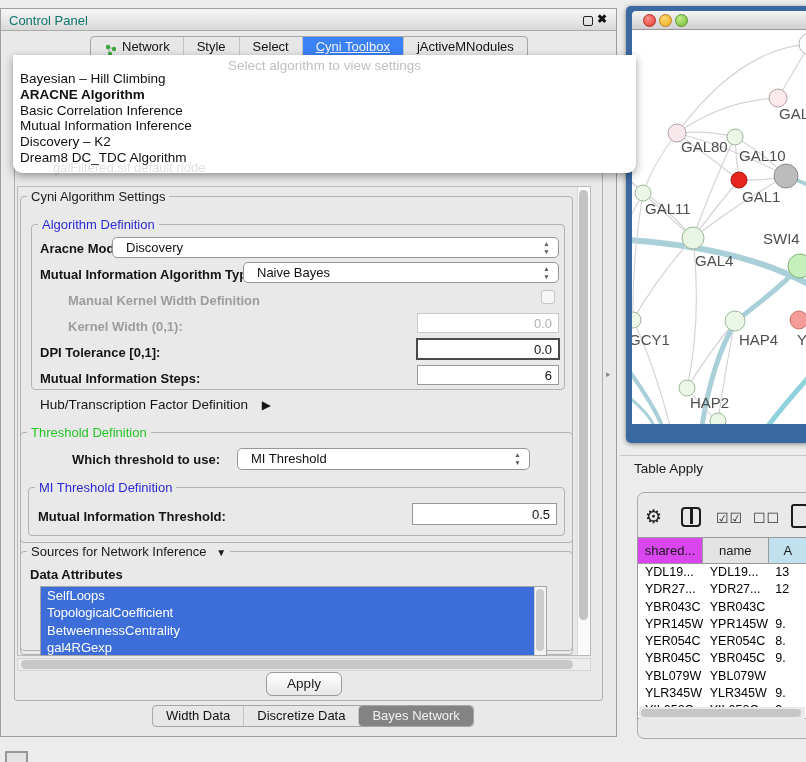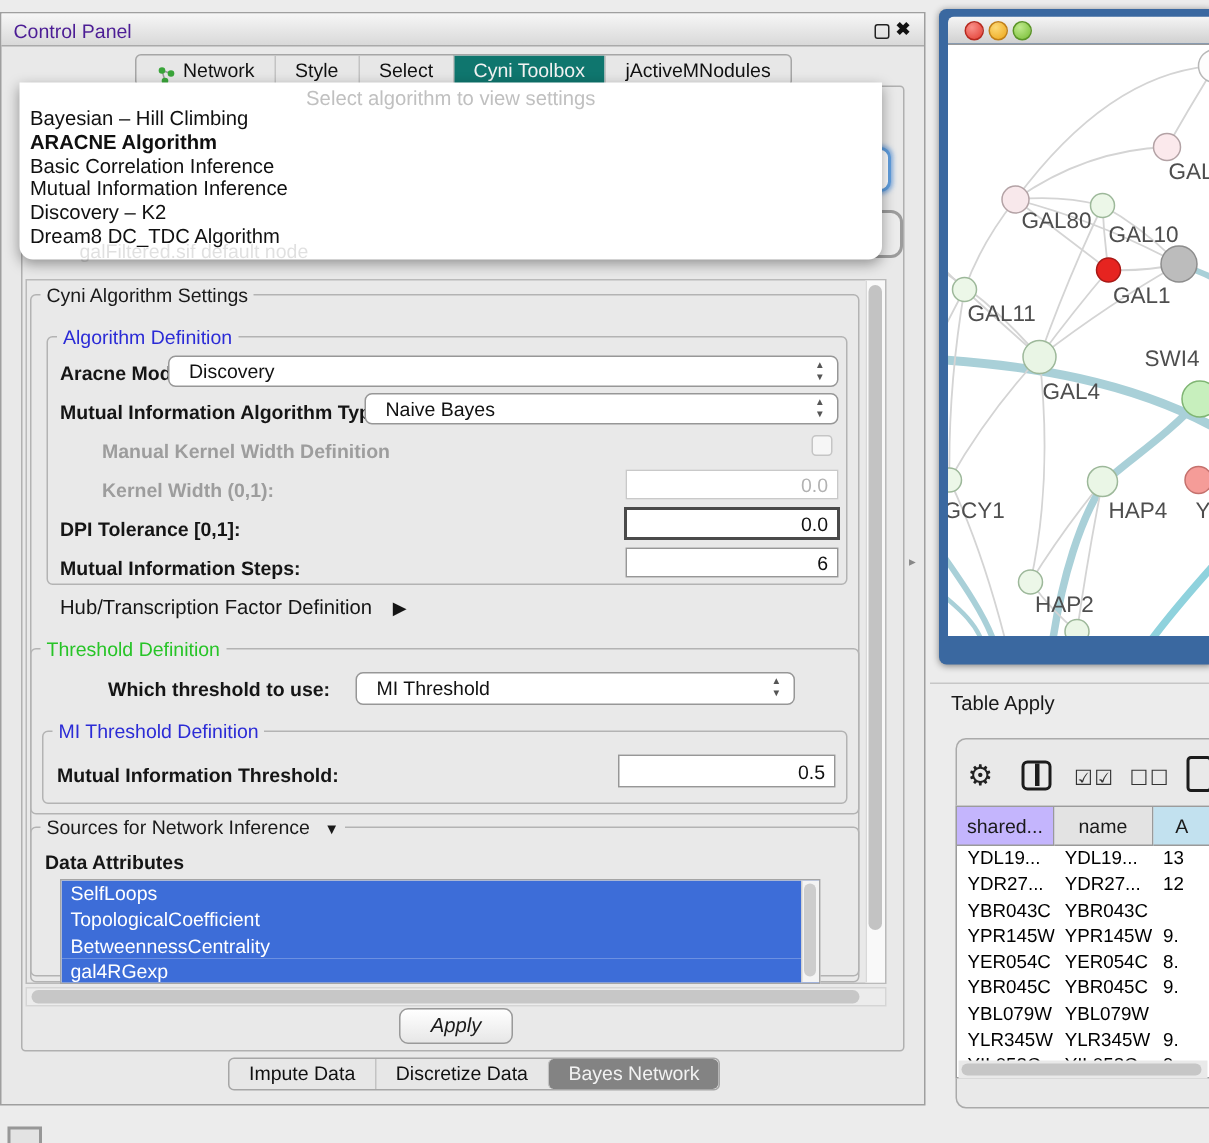--- a/index.html
+++ b/index.html
@@ -11,37 +11,37 @@
     color:#1a1a1a; font-size:13px;
   }
   .abs { position:absolute; }
 
   
   .cp-window { left:0; top:8px; width:617px; height:729px;
     background:#e9e9e9; border:1px solid #9f9f9f; }
   .cp-titlebar { left:1px; top:9px; width:615px; height:22px;
     background:linear-gradient(#f6f6f6,#d9d9d9);
     border-bottom:1px solid #aaa; }
-  .cp-title { left:9px; top:13px; font-size:13px; color:#4c1d95; }
+  .cp-title { left:9px; top:13px; font-size:13px; color:#0f766e; }
   .win-float { left:583px; top:16px; width:10px; height:10px;
     border:1.5px solid #222; border-radius:2px; }
   .win-close { left:597px; top:12px; font-size:12px; font-weight:bold; color:#111; }
 
   
   .tabbar { display:flex; height:22px; background:#e7e7e7;
     border:1px solid #a6a6a6; border-radius:4px; overflow:hidden; }
   .tab { padding:0 13px; line-height:20px; font-size:13px; color:#111;
     border-left:1px solid #c3c3c3; white-space:nowrap; display:flex; align-items:flex-end; gap:5px;}
   .tab:first-child { border-left:none; }
   .tab.active { color:#f2f2f2; }
   .top-tabbar { left:90px; top:36px; }
   .bottom-tabbar { left:152px; top:705px; }
 
   
-  .dropdown { left:13px; top:55px; width:575px; height:118px;
+  .dropdown { left:13px; top:55px; width:623px; height:118px;
     background:#ffffff; border-radius:0 0 9px 9px;
     box-shadow:0 3px 9px rgba(0,0,0,.38); z-index:50; overflow:hidden;}
   .dd-prompt { text-align:center; color:#c0c0c0; font-size:13.5px; padding-top:3px; height:16px;}
   .dd-item { font-size:13.5px; line-height:15.8px; padding-left:7px; color:#101010; }
   .ghost-text { left:53px; top:160px; font-size:13px; color:rgba(50,50,50,.15); z-index:60;}
   .frag-blue { left:570px; top:98px; width:24px; height:30px; background:#fff;
     border:2px solid #5f9ddd; border-radius:7px;
     box-shadow:0 0 3px 1px rgba(90,150,220,.7); z-index:5;}
   .frag-combo { left:558px; top:140px; width:44px; height:32px; background:#ececec;
     border:2px solid #9c9c9c; border-radius:8px; z-index:5;}
@@ -84,21 +84,21 @@
     border:1px solid #a5a5a5; background:#fff; overflow:hidden; }
   .src-item { height:17.25px; line-height:17.25px; color:#fff;
     font-size:13px; padding-left:6px; }
   .src-track { position:absolute; right:0; top:0; width:12px; height:100%;
     background:#f4f4f4; border-left:1px solid #cfcfcf;}
   .src-thumb { position:absolute; right:2px; top:2px; width:8px; height:62px;
     background:#cdcdcd; border-radius:4px;}
 
   .apply-btn { left:266px; top:672px; width:76px; height:24px;
     background:linear-gradient(#ffffff,#e7e7e7); border:1px solid #9a9a9a;
-    border-radius:6px; font-size:13.5px; text-align:center; line-height:22px;font-style:italic;}
+    border-radius:6px; font-size:13.5px; text-align:center; line-height:22px;}
 
   
   .net-frame { left:626px; top:6px; width:182px; height:437px;
     background:#3a68a0; border-radius:5px 0 0 5px;
     box-shadow:0 1px 5px rgba(0,0,0,.45); }
   .net-titlebar { left:632px; top:11px; width:174px; height:19px;
     background:linear-gradient(#f5f5f5,#d0d0d0);
     border-bottom:1px solid #999; border-radius:4px 0 0 0; }
   .tl { width:13px; height:13px; border-radius:50%; top:14px; }
   .tl.red { left:643px; background:radial-gradient(circle at 35% 30%, #f99089,#e23b30); border:1px solid #b5291f;}
@@ -157,21 +157,21 @@
         <circle cx="6" cy="10" r="2.2" fill="#3aa53a"></circle>
       </svg>
       <span>Network</span>
     </div>
     <div class="tab">
       <span>Style</span>
     </div>
     <div class="tab">
       <span>Select</span>
     </div>
-    <div class="tab active" style="background: #0f766e;">
+    <div class="tab active" style="background: #3b82f6; text-decoration: underline;">
       <span>Cyni Toolbox</span>
     </div>
     <div class="tab">
       <span>jActiveMNodules</span>
     </div>
   </div>
 
 <div class="abs main-panel"></div>
 <div class="abs scrollarea"></div>
 <div class="abs vscroll"></div>
@@ -239,21 +239,21 @@
     <div class="src-item" style="background: rgb(61, 109, 216);">TopologicalCoefficient</div>
     <div class="src-item" style="background: rgb(61, 109, 216);">BetweennessCentrality</div>
     <div class="src-item" style="background: rgb(61, 109, 216);">gal4RGexp</div>
     <div class="src-track">
     <div class="src-thumb"></div>
   </div>
 </div>
 
 <div class="abs apply-btn">Apply</div>
 <div class="abs tabbar bottom-tabbar" id="bottom-tabs">
-    <div class="tab">Impute Data</div>
+    <div class="tab">Width Data</div>
     <div class="tab">Discretize Data</div>
     <div class="tab active" style="background: rgb(131, 131, 131); border-radius: 4px;">Bayes Network</div>
   </div>
 
 <div class="abs frag-blue"></div>
 <div class="abs frag-combo"></div>
 <div class="abs dropdown" id="algo-dropdown">
   <div class="dd-prompt">Select algorithm to view settings</div>
 <div class="dd-item">Bayesian – Hill Climbing</div>
     <div class="dd-item" style="font-weight: bold;">ARACNE Algorithm</div>
@@ -335,21 +335,21 @@
 <div class="abs tp-sep"></div>
 <div class="abs tp-title">Table Apply</div>
 <div class="abs tp-body"></div>
 <div class="abs tp-gear">⚙</div>
 <div class="abs tp-colicon"></div>
 <div class="abs tp-checks">☑☑</div>
 <div class="abs tp-unchecks">☐☐</div>
 <div class="abs tp-pageicon"></div>
 <div class="abs tp-table" id="tp-table">
     <div class="tp-hrow">
-      <div class="tp-hcell" style="width: 76px; background: #c4b5fd;">shared...</div>
+      <div class="tp-hcell" style="width: 76px; background: #d946ef;">shared...</div>
       <div class="tp-hcell" style="width: 77px; background: rgb(227, 227, 227);">name</div>
       <div class="tp-hcell" style="width: 46px; background: rgb(194, 225, 239);">A</div>
     </div>
     <div class="tp-row">
       <div class="tp-cell" style="width: 76px;">YDL19...</div>
       <div class="tp-cell" style="width: 77px;">YDL19...</div>
       <div class="tp-cell" style="width: 46px;">13</div>
     </div>
     <div class="tp-row">
       <div class="tp-cell" style="width: 76px;">YDR27...</div>

